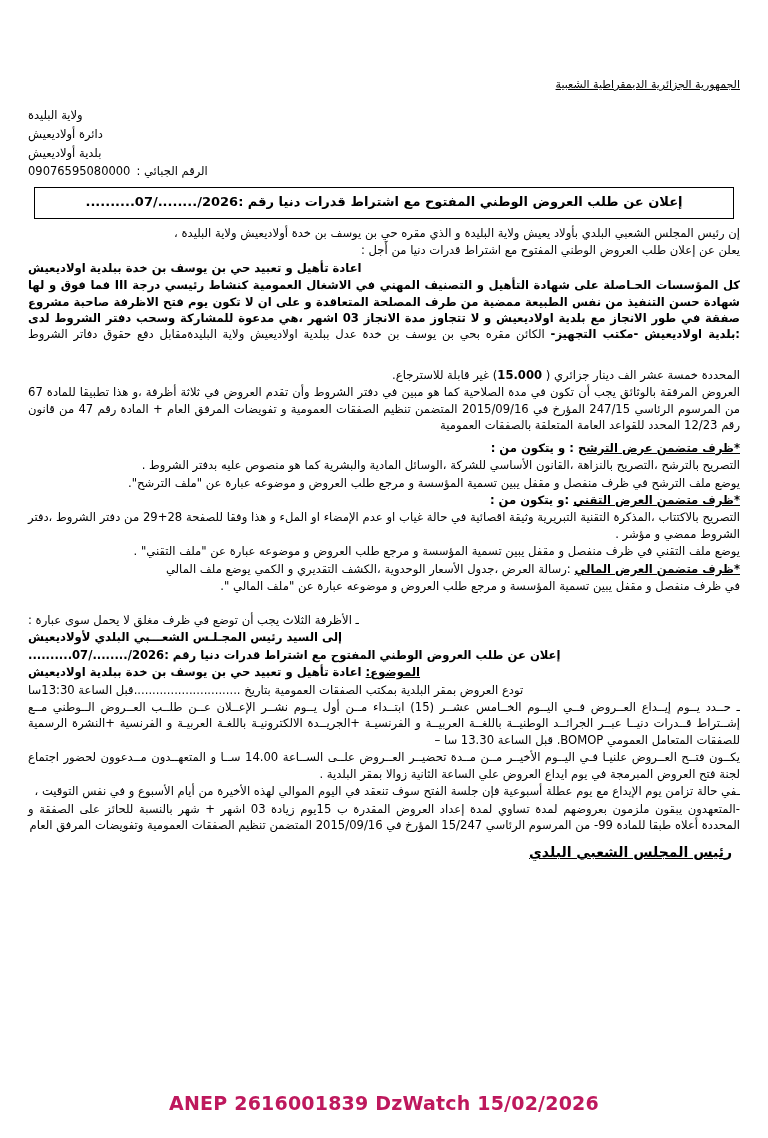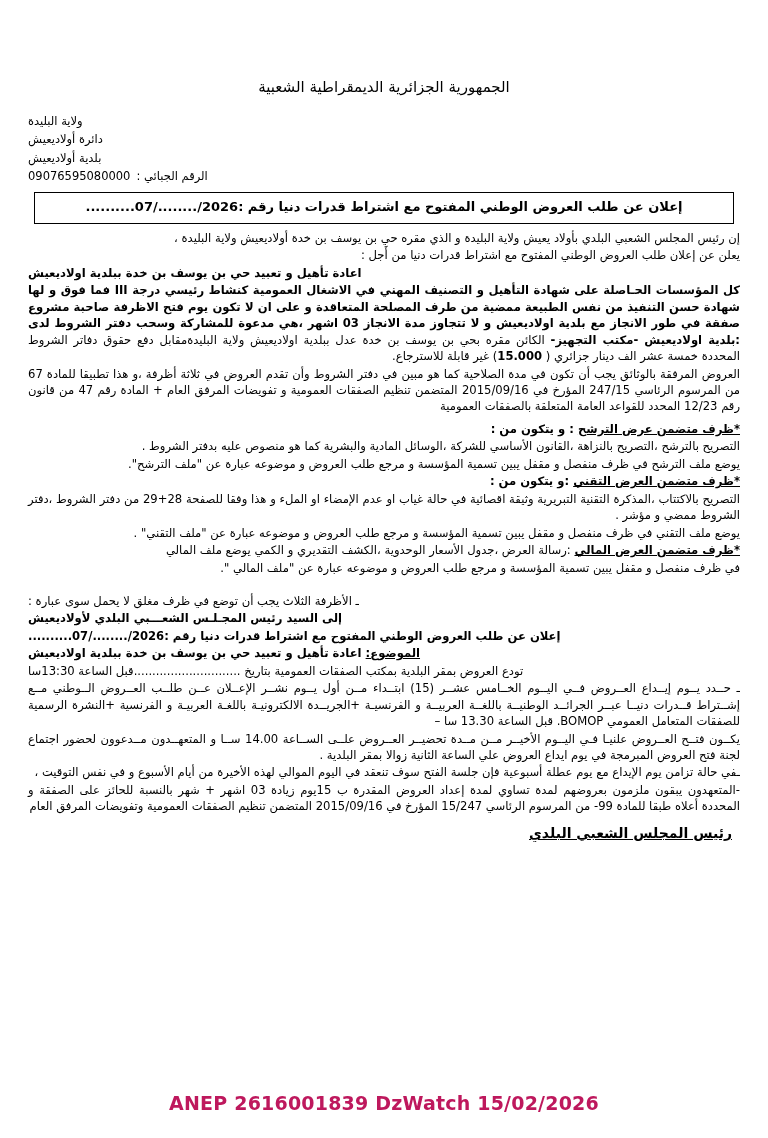--- a/index.html
+++ b/index.html
@@ -25,28 +25,28 @@
 
   
   .ar {
     direction: rtl;
     unicode-bidi: isolate;
     font-family: "DejaVu Sans", "Liberation Sans", sans-serif;
   }
   .center  { text-align: left; }
   .right   { text-align: right; }
   .justify { text-align: justify; text-align-last: right; }
-  .bold    { font-weight: bold; }
+  .bold    { font-weight: bold; margin-top: 24px; }
   .ul      { text-decoration: underline; }
 
   
   .republic {
-    text-align: center;
-    font-size: 15px;
+    font-size: 11px;
     line-height: 1.3;
+    text-decoration: underline;
     margin: 0 0 14px 0;
     letter-spacing: 0.2px;
   }
 
   
   .admin {
     text-align: left;
     font-size: 11.5px;
     line-height: 1.62;
     margin: 0 18px 2px 0;

